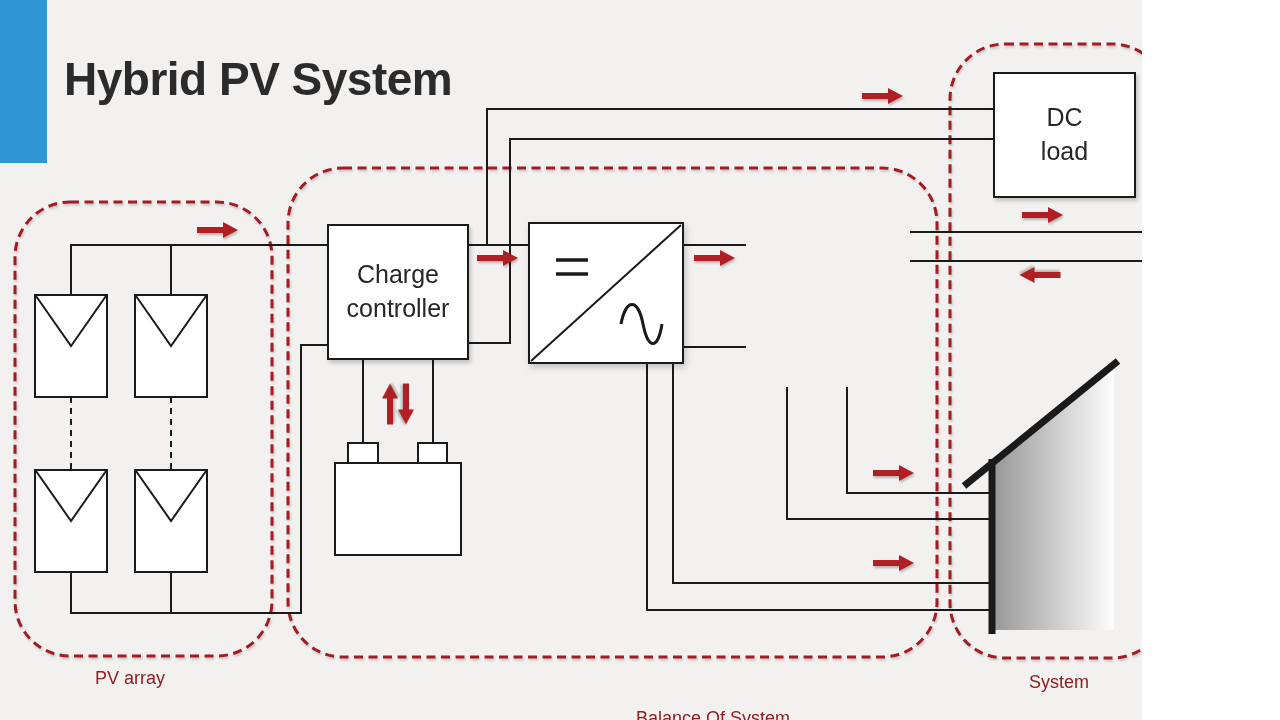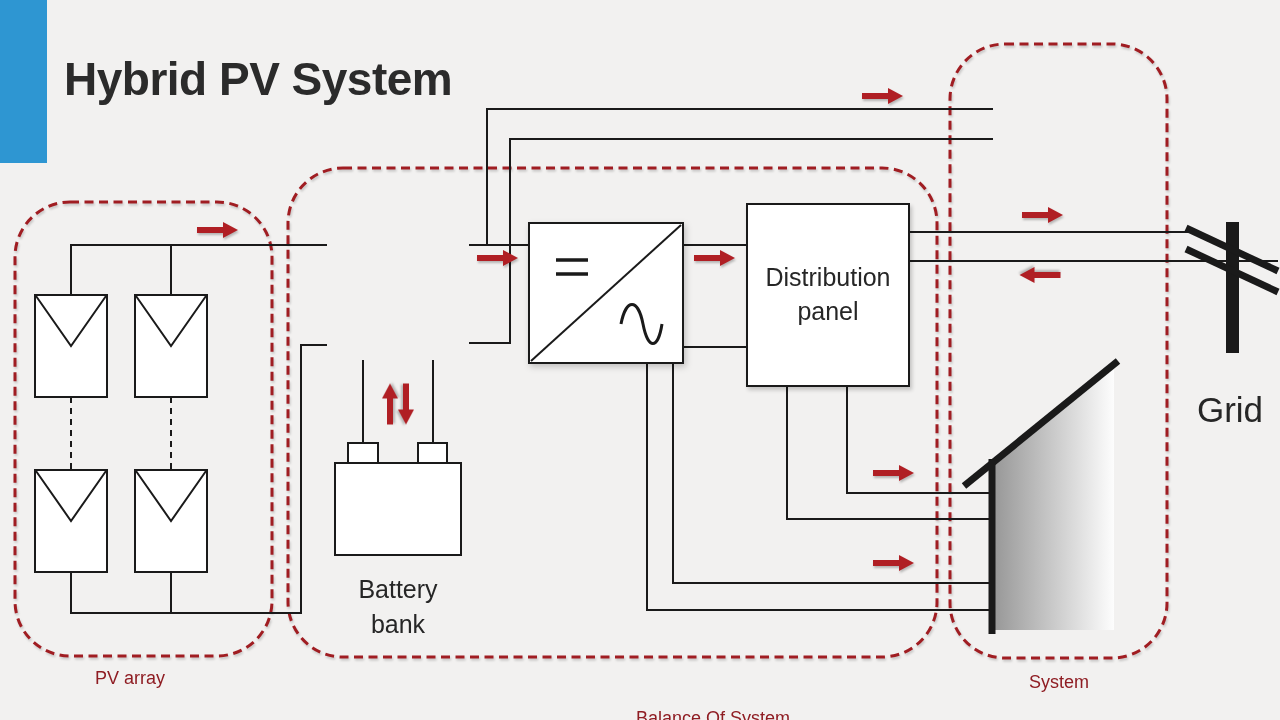--- a/index.html
+++ b/index.html
@@ -1,21 +1,21 @@
 <!DOCTYPE html>
 <html style="--bg: #f2f1f0; --accent: #2e96d2; --wire: #1a1a1a; --red: #b01f24; --boundary: #a01d22; --label-red: #8f1d23; --ink: #262626;"><head>
 <meta charset="utf-8">
 <style>
   :root{
     --bg:#f2f1f0; --accent:#2e96d2; --wire:#1a1a1a; --red:#b01f24;
     --boundary:#a01d22; --label-red:#8f1d23; --ink:#262626;
   }
   html,body{margin:0;padding:0;}
   body{font-family:"Liberation Sans", sans-serif; background:#fff;}
-  .stage{position:relative;width:1280px;height:720px;background:var(--bg);overflow:hidden;text-decoration:underline;}
+  .stage{position:relative;width:1142px;height:720px;background:var(--bg);overflow:hidden;text-decoration:underline;}
   .accent-bar{position:absolute;left:0;top:0;width:47px;height:163px;background:var(--accent);}
   .page-title{position:absolute;left:64px;top:52px;font-size:46px;font-weight:bold;color:#2b2b2b;letter-spacing:-0.5px;}
   svg.layer{position:absolute;left:0;top:0;}
   .wire{stroke:var(--wire);stroke-width:2;fill:none;}
   .dashwire{stroke-dasharray:6 5;}
   .boundary{stroke:var(--boundary);stroke-width:3;fill:none;stroke-dasharray:9 5.5;filter:drop-shadow(1px 2px 1px rgba(0,0,0,.18));}
   .arrow{fill:var(--red);filter:drop-shadow(1px 2px 1px rgba(0,0,0,.25));}
   .part{fill:#ffffff;stroke:var(--wire);stroke-width:2;}
   .sym{stroke:var(--wire);fill:none;}
   .thick{stroke:var(--wire);stroke-width:7;fill:none;}
@@ -114,30 +114,32 @@
     <use href="#arr" class="arrow" x="694" y="250"></use>
     <use href="#arr" class="arrow" x="862" y="88"></use>
     <use href="#arr" class="arrow" x="1022" y="207"></use>
     <use href="#arr" class="arrow" x="1019.5" y="267" transform="rotate(180 1040 275)"></use>
     <use href="#arr" class="arrow" x="873" y="465"></use>
     <use href="#arr" class="arrow" x="873" y="555"></use>
     <use href="#arr" class="arrow" x="369.5" y="396" transform="rotate(-90 390 404)"></use>
     <use href="#arr" class="arrow" x="385.5" y="396" transform="rotate(90 406 404)"></use>
   </svg>
 
-
-  <div class="box" style="left:746px;top:203px;width:160px;height:180px;">
-    <span>Distribution
-panel</span>
+  <div class="box" style="left:327px;top:224px;width:138px;height:132px;">
+    <span>Charge
+controller</span>
   </div>
 
 
+  <div class="box" style="left:993px;top:72px;width:139px;height:122px;">
+    <span>DC
+load</span>
+  </div>
 
-  <div class="fig-label" style="left:318px;top:572px;width:160px;">Battery
-bank</div>
+
 
 
   <div class="fig-label" style="left:1190px;top:385px;width:80px;font-size:35px;">Grid</div>
 
   <div class="zone-label" style="left:40px;top:668px;width:180px;">PV array</div>
 
   <div class="zone-label" style="left:510px;top:708px;width:280px;text-align:right;">Balance Of System</div>
 
   <div class="zone-label" style="left:1004px;top:672px;width:110px;">System</div>
 

